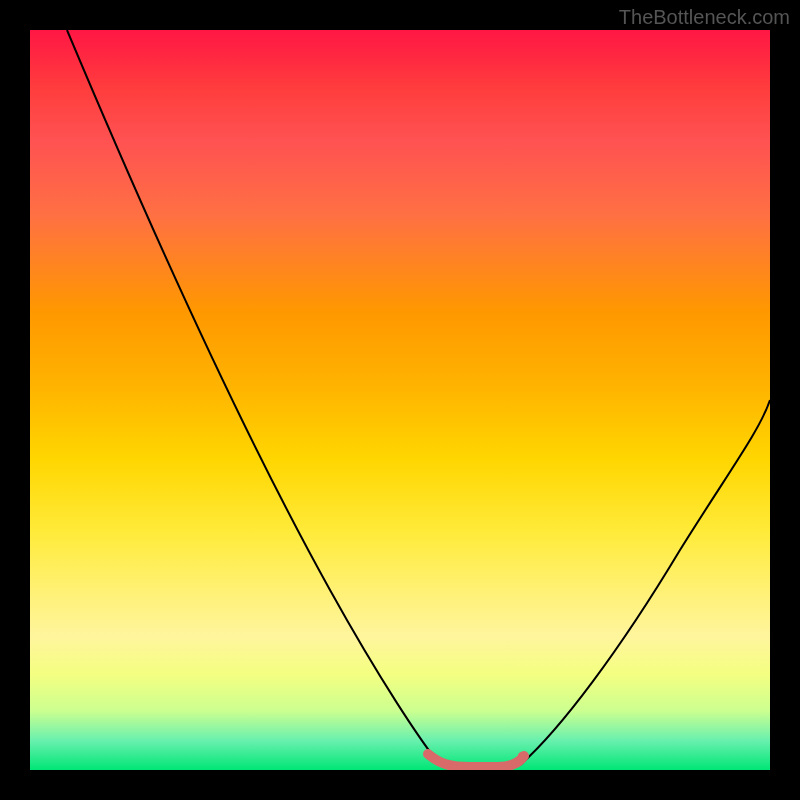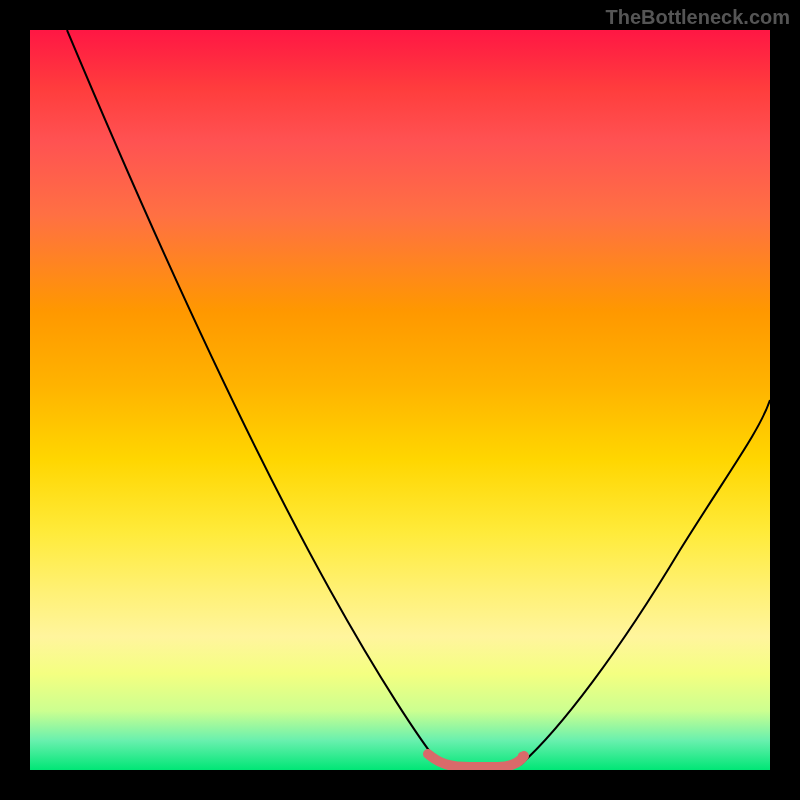--- a/index.html
+++ b/index.html
@@ -38,21 +38,21 @@
       #ccff90 92%,
       #69f0ae 96%,
       #00e676 100%);
   }
   .watermark {
     position: absolute;
     top: 6px;
     right: 10px;
     color: #555;
     font-size: 20px;
-    font-weight: bold;
+    font-weight: normal;
     z-index: 10;
   }
   svg.curves {
     position: absolute;
     left: 0;
     top: 0;
     width: 740px;
     height: 740px;
     z-index: 2;
   }

